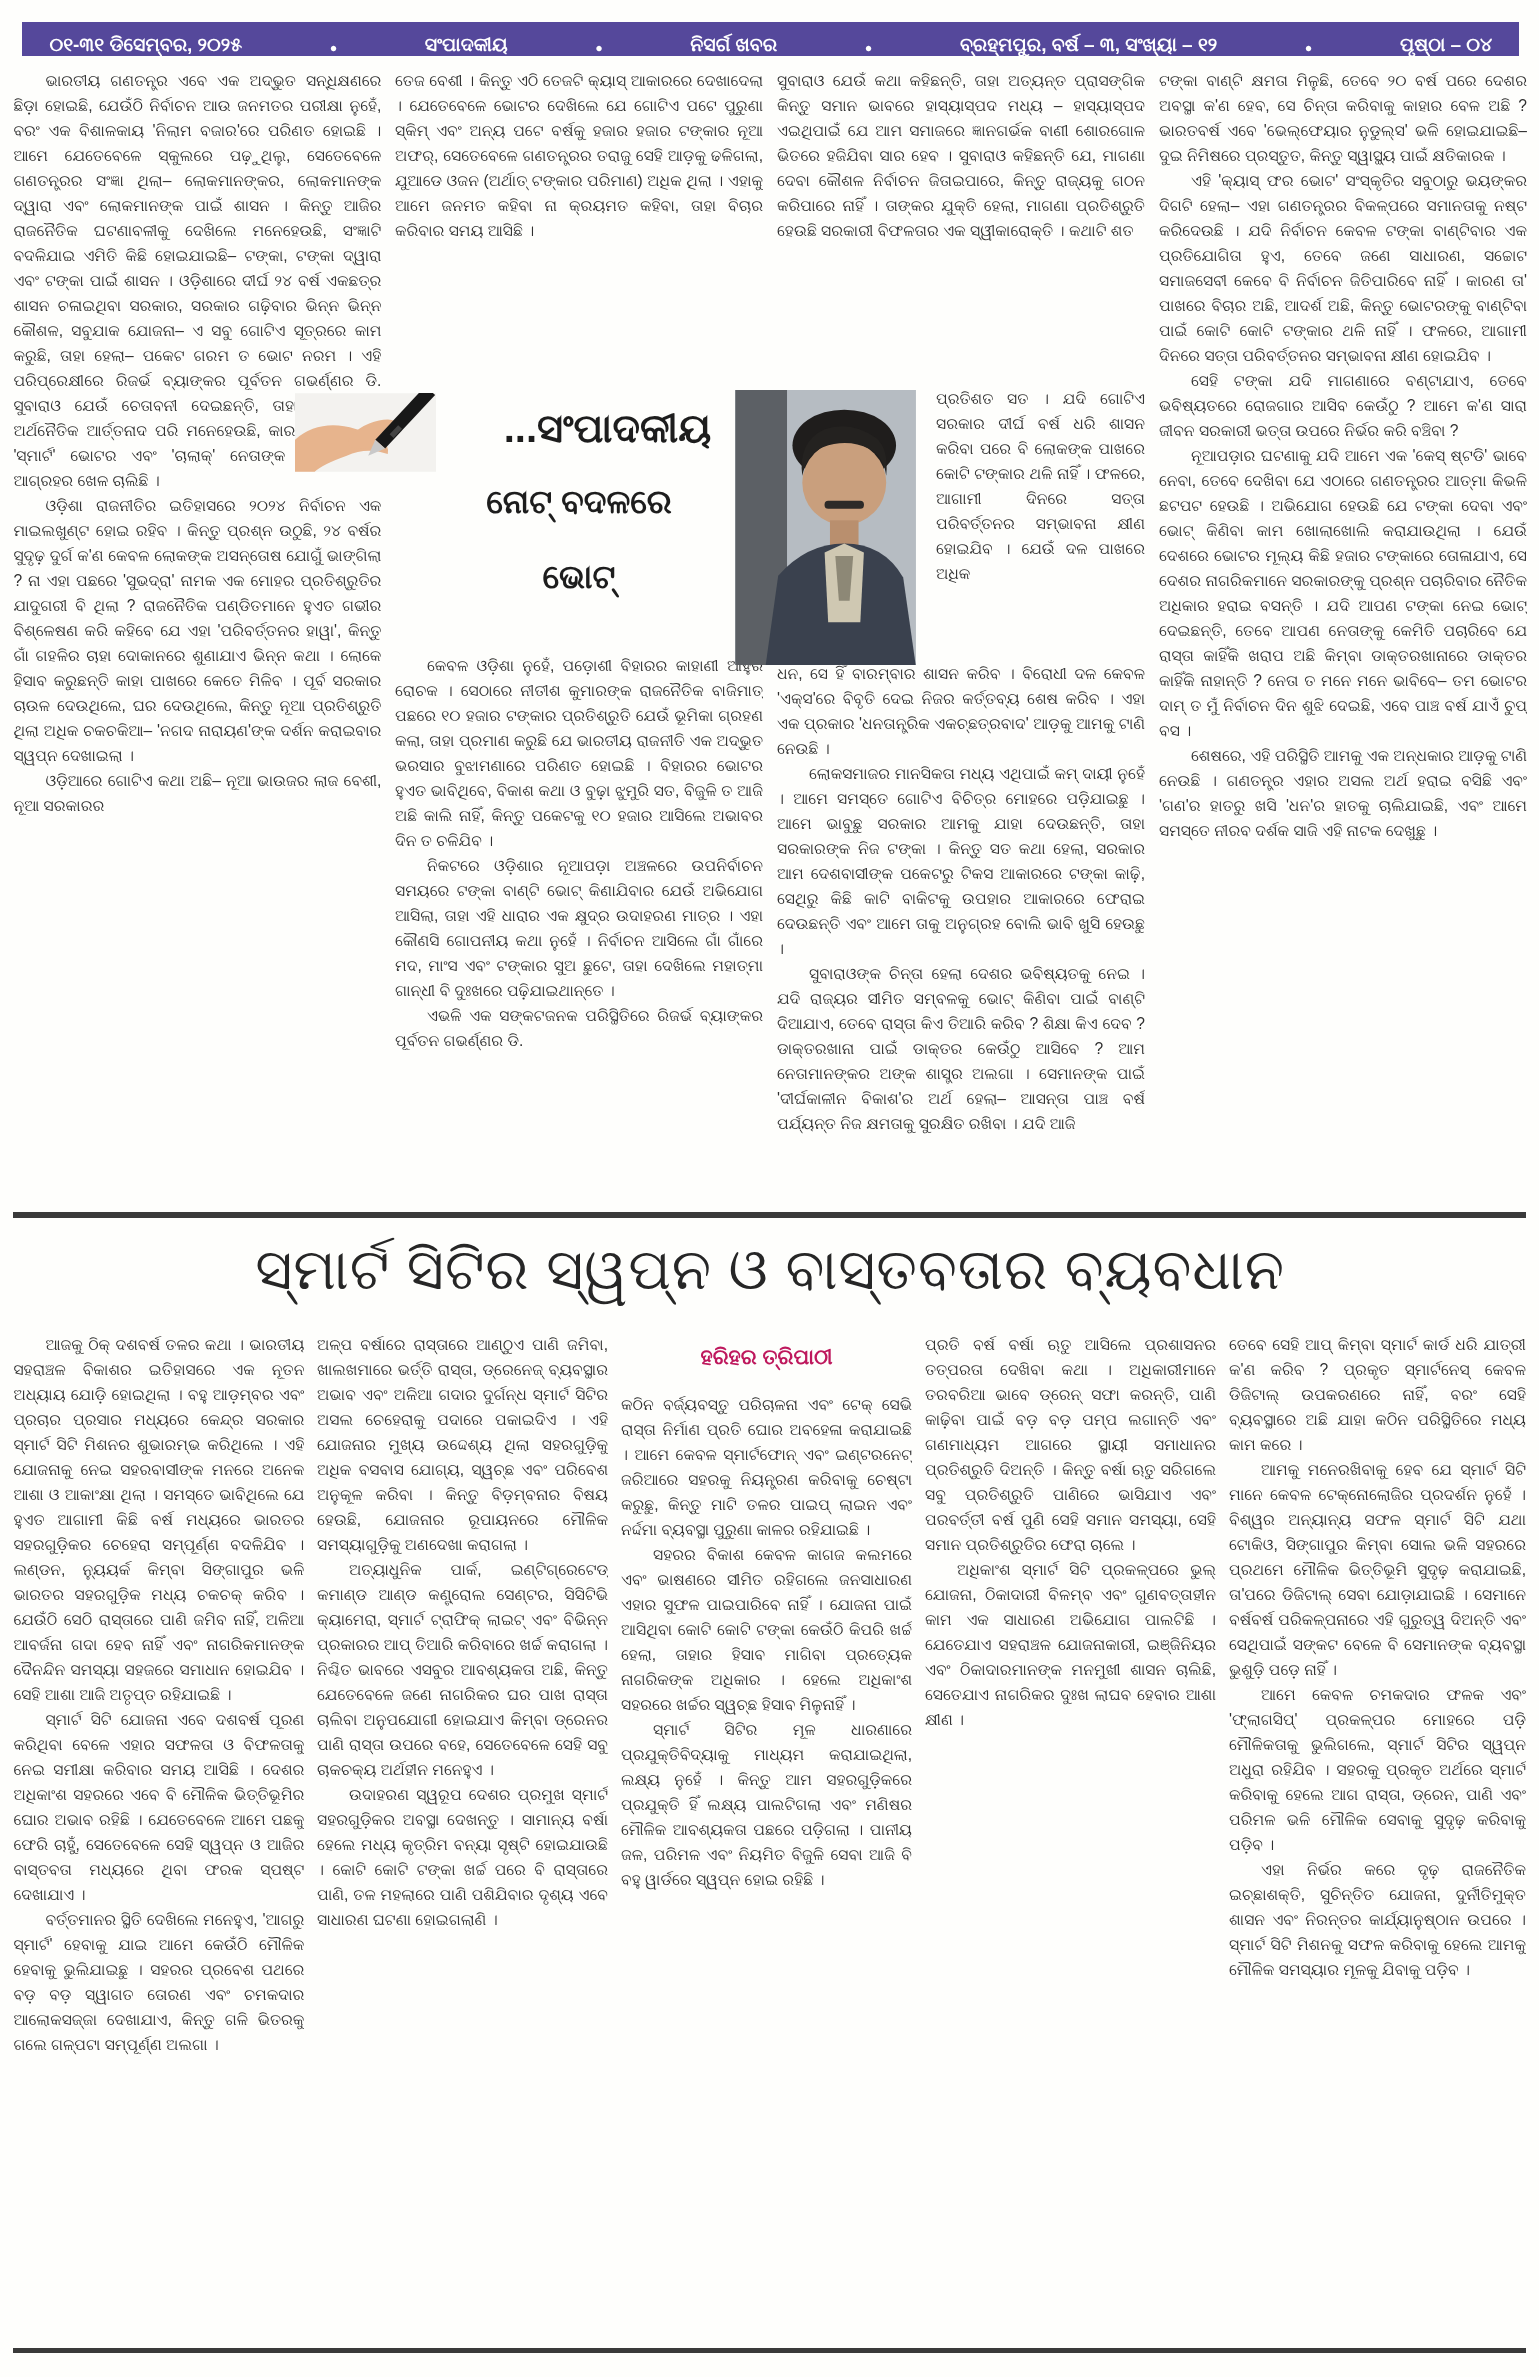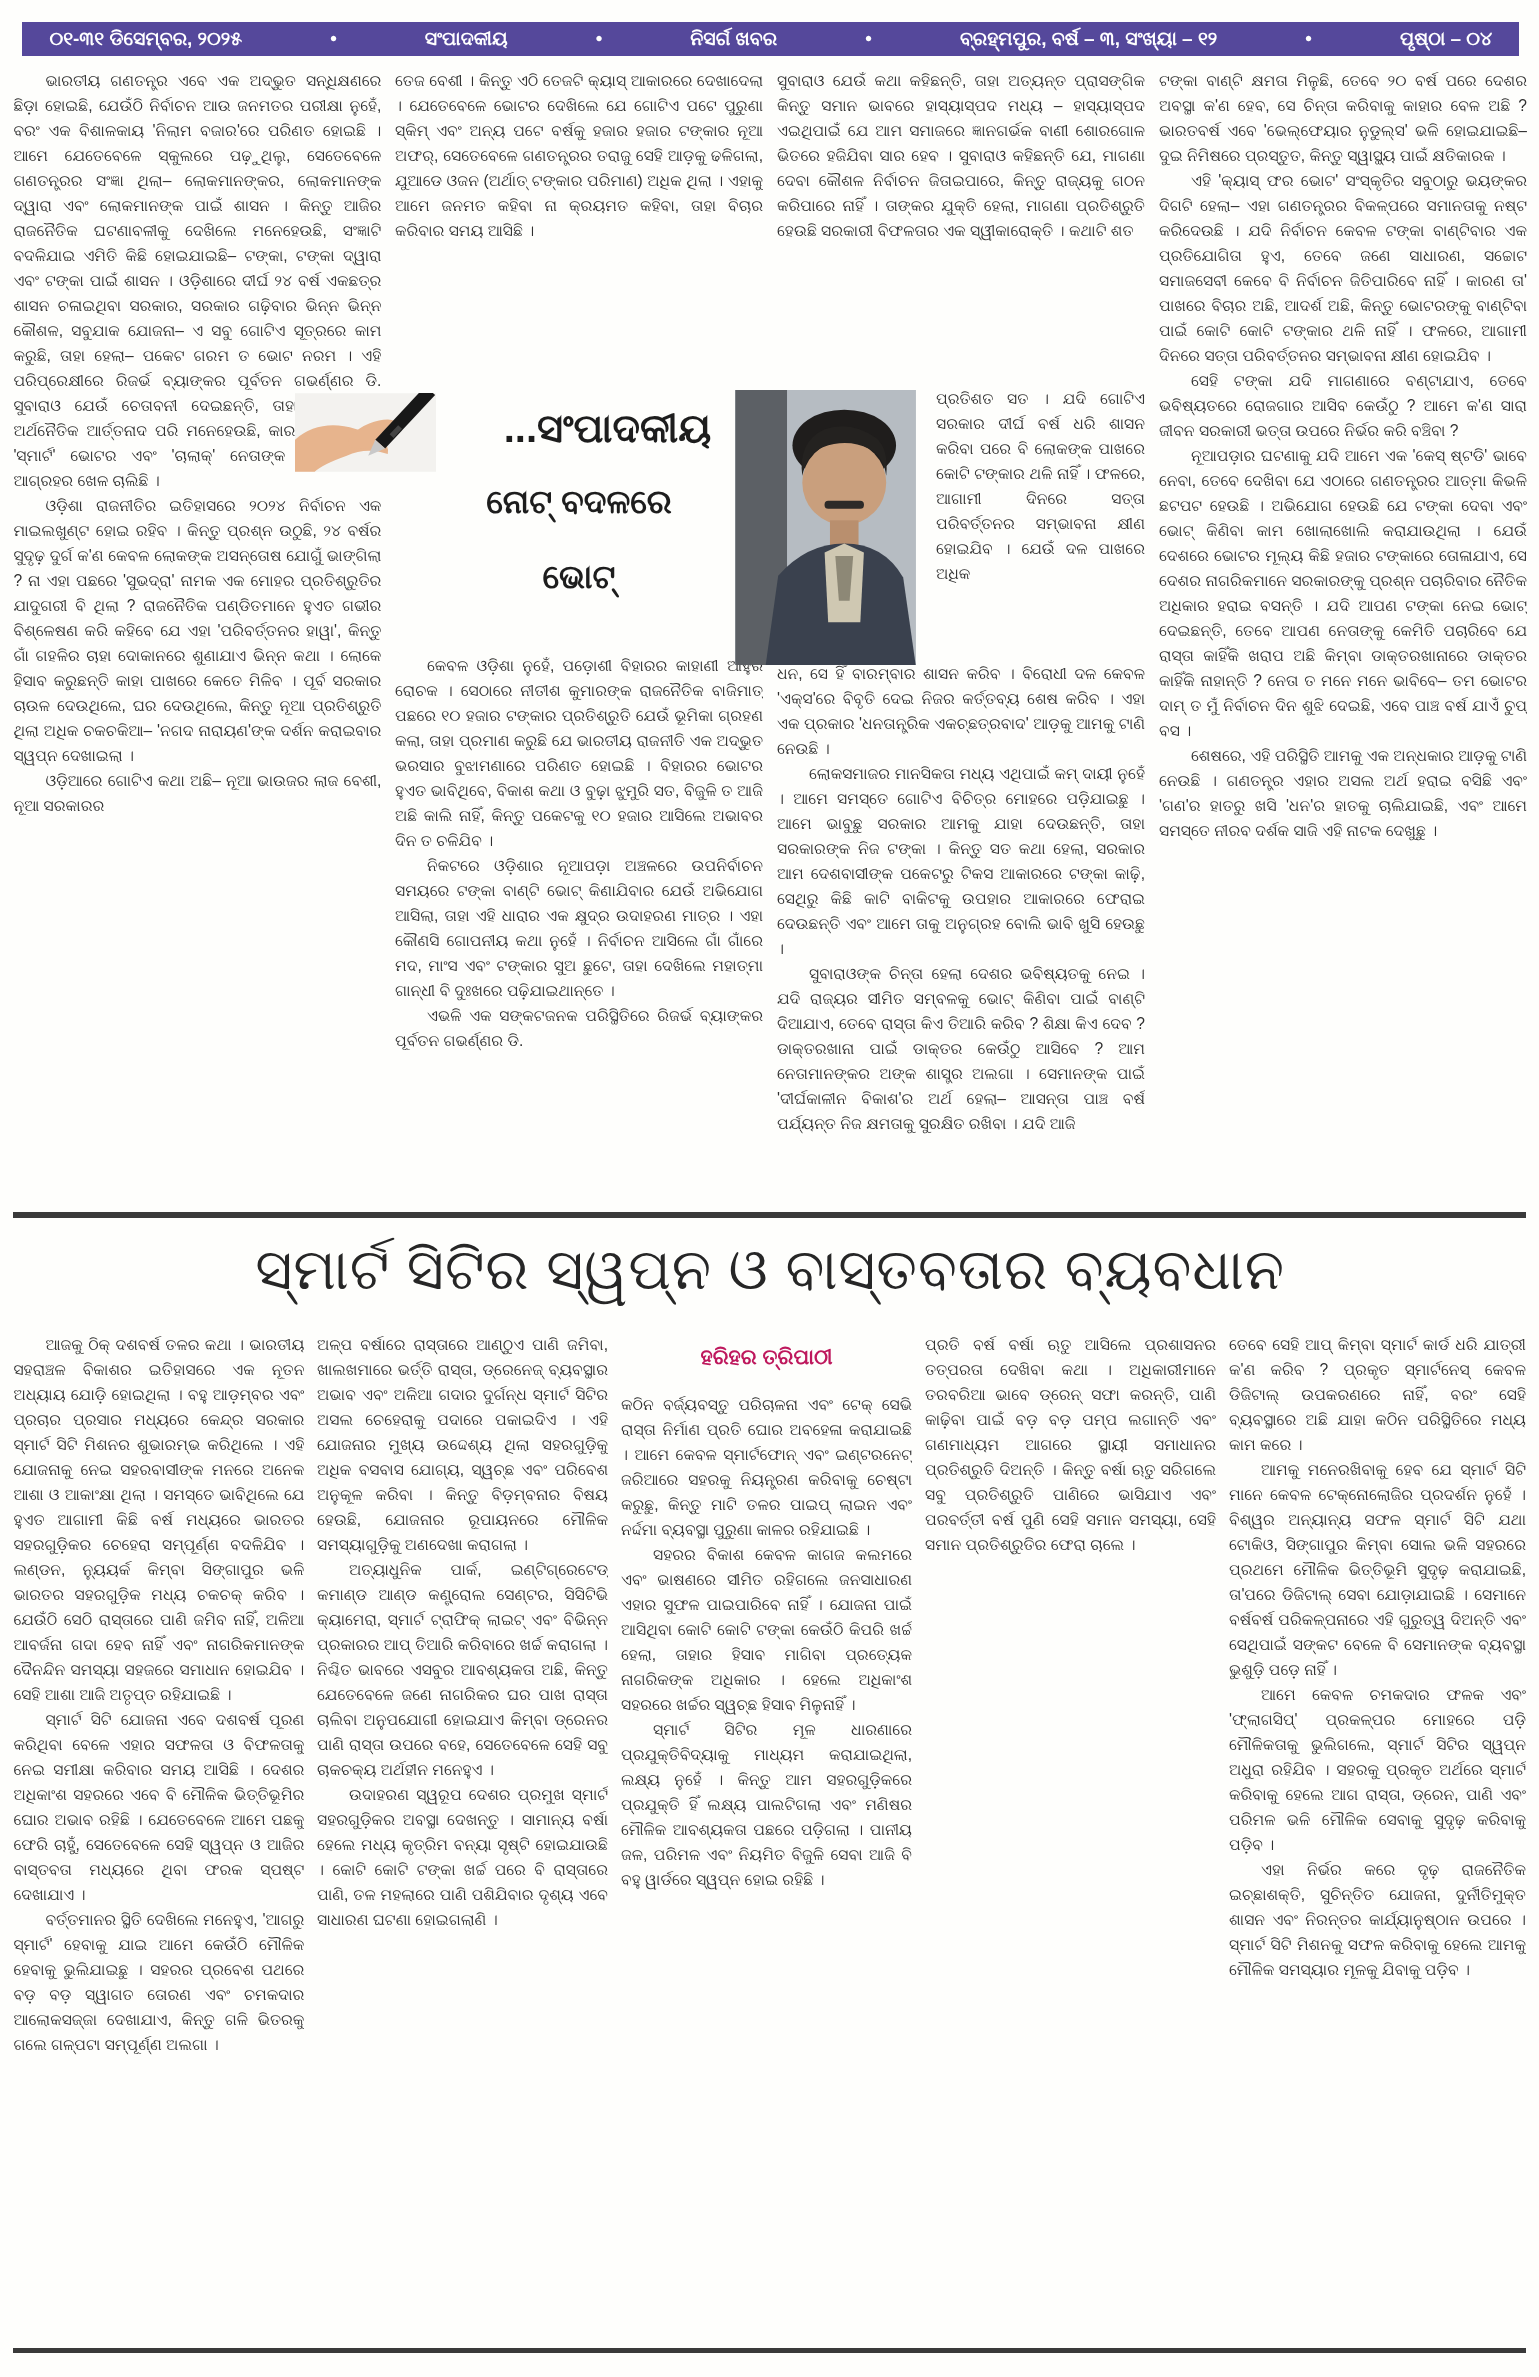--- a/index.html
+++ b/index.html
@@ -8,21 +8,21 @@
     width:1540px; height:2377px; position:relative;
     font-family:"Liberation Sans","DejaVu Sans",sans-serif;
     color:#2f2f2f;
   }
   .page { position:absolute; inset:0; background:#fefefc; overflow:hidden; }
 
   
   .masthead {
     position:absolute; left:22.4px; top:21.5px; width:1497px; height:34px;
     background:#55489b; color:#ffffff;
-    display:flex; align-items:center; justify-content:space-between;
+    display:flex; align-items:flex-end; justify-content:space-between;
     padding:0 27px; font-size:19px; font-weight:bold; white-space:nowrap;
   }
   .masthead .bullet { font-size:12.5px; transform:translateY(-0.9px); }
 
   
   .tcol {
     position:absolute; top:68px; width:368px; height:1141px; overflow:hidden;
     font-size:15.6px; line-height:25px; text-align:justify;
   }
   .tcol p, .bcol p { text-indent:32px; margin:0; }
@@ -170,20 +170,21 @@
     <div class="author">ହରିହର ତ୍ରିପାଠୀ</div>
     <div class="text-wrap cont" style="height:944px">
         <p>କଠିନ ବର୍ଜ୍ୟବସ୍ତୁ ପରିଚାଳନା ଏବଂ ଟେକ୍ ସେଭି ରାସ୍ତା ନିର୍ମାଣ ପ୍ରତି ଘୋର ଅବହେଳା କରାଯାଇଛି । ଆମେ କେବଳ ସ୍ମାର୍ଟଫୋନ୍ ଏବଂ ଇଣ୍ଟରନେଟ୍ ଜରିଆରେ ସହରକୁ ନିୟନ୍ତ୍ରଣ କରିବାକୁ ଚେଷ୍ଟା କରୁଛୁ, କିନ୍ତୁ ମାଟି ତଳର ପାଇପ୍ ଲାଇନ ଏବଂ ନର୍ଦ୍ଦମା ବ୍ୟବସ୍ଥା ପୁରୁଣା କାଳର ରହିଯାଇଛି ।</p>
         <p>ସହରର ବିକାଶ କେବଳ କାଗଜ କଲମରେ ଏବଂ ଭାଷଣରେ ସୀମିତ ରହିଗଲେ ଜନସାଧାରଣ ଏହାର ସୁଫଳ ପାଇପାରିବେ ନାହିଁ । ଯୋଜନା ପାଇଁ ଆସିଥିବା କୋଟି କୋଟି ଟଙ୍କା କେଉଁଠି କିପରି ଖର୍ଚ୍ଚ ହେଲା, ତାହାର ହିସାବ ମାଗିବା ପ୍ରତ୍ୟେକ ନାଗରିକଙ୍କ ଅଧିକାର । ହେଲେ ଅଧିକାଂଶ ସହରରେ ଖର୍ଚ୍ଚର ସ୍ୱଚ୍ଛ ହିସାବ ମିଳୁନାହିଁ ।</p>
         <p>ସ୍ମାର୍ଟ ସିଟିର ମୂଳ ଧାରଣାରେ ପ୍ରଯୁକ୍ତିବିଦ୍ୟାକୁ ମାଧ୍ୟମ କରାଯାଇଥିଲା, ଲକ୍ଷ୍ୟ ନୁହେଁ । କିନ୍ତୁ ଆମ ସହରଗୁଡ଼ିକରେ ପ୍ରଯୁକ୍ତି ହିଁ ଲକ୍ଷ୍ୟ ପାଲଟିଗଲା ଏବଂ ମଣିଷର ମୌଳିକ ଆବଶ୍ୟକତା ପଛରେ ପଡ଼ିଗଲା । ପାନୀୟ ଜଳ, ପରିମଳ ଏବଂ ନିୟମିତ ବିଜୁଳି ସେବା ଆଜି ବି ବହୁ ୱାର୍ଡରେ ସ୍ୱପ୍ନ ହୋଇ ରହିଛି ।</p>
       </div>
   </div>
 
   <div class="bcol cont" style="left:925px;width:291px">
       <p>ପ୍ରତି ବର୍ଷ ବର୍ଷା ଋତୁ ଆସିଲେ ପ୍ରଶାସନର ତତ୍ପରତା ଦେଖିବା କଥା । ଅଧିକାରୀମାନେ ତରବରିଆ ଭାବେ ଡ୍ରେନ୍ ସଫା କରନ୍ତି, ପାଣି କାଢ଼ିବା ପାଇଁ ବଡ଼ ବଡ଼ ପମ୍ପ ଲଗାନ୍ତି ଏବଂ ଗଣମାଧ୍ୟମ ଆଗରେ ସ୍ଥାୟୀ ସମାଧାନର ପ୍ରତିଶ୍ରୁତି ଦିଅନ୍ତି । କିନ୍ତୁ ବର୍ଷା ଋତୁ ସରିଗଲେ ସବୁ ପ୍ରତିଶ୍ରୁତି ପାଣିରେ ଭାସିଯାଏ ଏବଂ ପରବର୍ତ୍ତୀ ବର୍ଷ ପୁଣି ସେହି ସମାନ ସମସ୍ୟା, ସେହି ସମାନ ପ୍ରତିଶ୍ରୁତିର ଫେରା ଚାଲେ ।</p>
+      <p>ଅଧିକାଂଶ ସ୍ମାର୍ଟ ସିଟି ପ୍ରକଳ୍ପରେ ଭୁଲ୍ ଯୋଜନା, ଠିକାଦାରୀ ବିଳମ୍ବ ଏବଂ ଗୁଣବତ୍ତାହୀନ କାମ ଏକ ସାଧାରଣ ଅଭିଯୋଗ ପାଲଟିଛି । ଯେତେଯାଏ ସହରାଞ୍ଚଳ ଯୋଜନାକାରୀ, ଇଞ୍ଜିନିୟର ଏବଂ ଠିକାଦାରମାନଙ୍କ ମନମୁଖୀ ଶାସନ ଚାଲିଛି, ସେତେଯାଏ ନାଗରିକର ଦୁଃଖ ଲାଘବ ହେବାର ଆଶା କ୍ଷୀଣ ।</p>
     </div>
   <div class="bcol cont" style="left:1229px;width:297px">
       <p>ତେବେ ସେହି ଆପ୍ କିମ୍ବା ସ୍ମାର୍ଟ କାର୍ଡ ଧରି ଯାତ୍ରୀ କ'ଣ କରିବ ? ପ୍ରକୃତ ସ୍ମାର୍ଟନେସ୍ କେବଳ ଡିଜିଟାଲ୍ ଉପକରଣରେ ନାହିଁ, ବରଂ ସେହି ବ୍ୟବସ୍ଥାରେ ଅଛି ଯାହା କଠିନ ପରିସ୍ଥିତିରେ ମଧ୍ୟ କାମ କରେ ।</p>
       <p>ଆମକୁ ମନେରଖିବାକୁ ହେବ ଯେ ସ୍ମାର୍ଟ ସିଟି ମାନେ କେବଳ ଟେକ୍ନୋଲୋଜିର ପ୍ରଦର୍ଶନ ନୁହେଁ । ବିଶ୍ୱର ଅନ୍ୟାନ୍ୟ ସଫଳ ସ୍ମାର୍ଟ ସିଟି ଯଥା ଟୋକିଓ, ସିଙ୍ଗାପୁର କିମ୍ବା ସୋଲ ଭଳି ସହରରେ ପ୍ରଥମେ ମୌଳିକ ଭିତ୍ତିଭୂମି ସୁଦୃଢ଼ କରାଯାଇଛି, ତା'ପରେ ଡିଜିଟାଲ୍ ସେବା ଯୋଡ଼ାଯାଇଛି । ସେମାନେ ବର୍ଷବର୍ଷ ପରିକଳ୍ପନାରେ ଏହି ଗୁରୁତ୍ୱ ଦିଅନ୍ତି ଏବଂ ସେଥିପାଇଁ ସଙ୍କଟ ବେଳେ ବି ସେମାନଙ୍କ ବ୍ୟବସ୍ଥା ଭୁଶୁଡ଼ି ପଡ଼େ ନାହିଁ ।</p>
       <p>ଆମେ କେବଳ ଚମକଦାର ଫଳକ ଏବଂ 'ଫ୍ଲାଗସିପ୍' ପ୍ରକଳ୍ପର ମୋହରେ ପଡ଼ି ମୌଳିକତାକୁ ଭୁଲିଗଲେ, ସ୍ମାର୍ଟ ସିଟିର ସ୍ୱପ୍ନ ଅଧୁରା ରହିଯିବ । ସହରକୁ ପ୍ରକୃତ ଅର୍ଥରେ ସ୍ମାର୍ଟ କରିବାକୁ ହେଲେ ଆଗ ରାସ୍ତା, ଡ୍ରେନ, ପାଣି ଏବଂ ପରିମଳ ଭଳି ମୌଳିକ ସେବାକୁ ସୁଦୃଢ଼ କରିବାକୁ ପଡ଼ିବ ।</p>
       <p>ଏହା ନିର୍ଭର କରେ ଦୃଢ଼ ରାଜନୈତିକ ଇଚ୍ଛାଶକ୍ତି, ସୁଚିନ୍ତିତ ଯୋଜନା, ଦୁର୍ନୀତିମୁକ୍ତ ଶାସନ ଏବଂ ନିରନ୍ତର କାର୍ଯ୍ୟାନୁଷ୍ଠାନ ଉପରେ । ସ୍ମାର୍ଟ ସିଟି ମିଶନକୁ ସଫଳ କରିବାକୁ ହେଲେ ଆମକୁ ମୌଳିକ ସମସ୍ୟାର ମୂଳକୁ ଯିବାକୁ ପଡ଼ିବ ।</p>
     </div>
 
   <div class="rule bottom-rule"></div>
 

